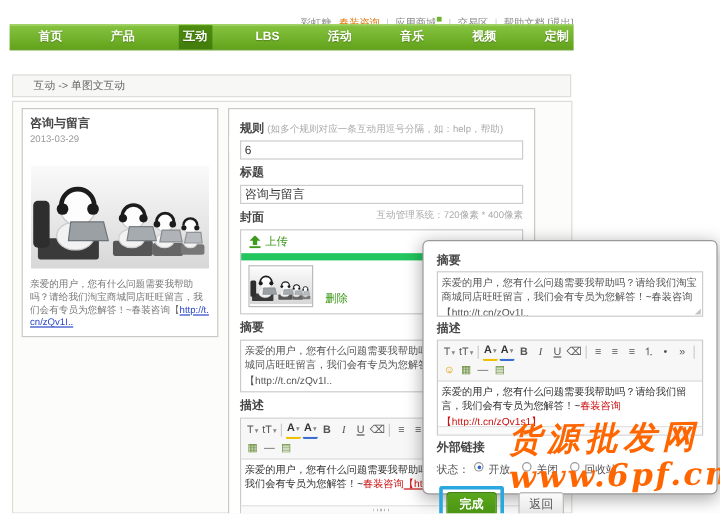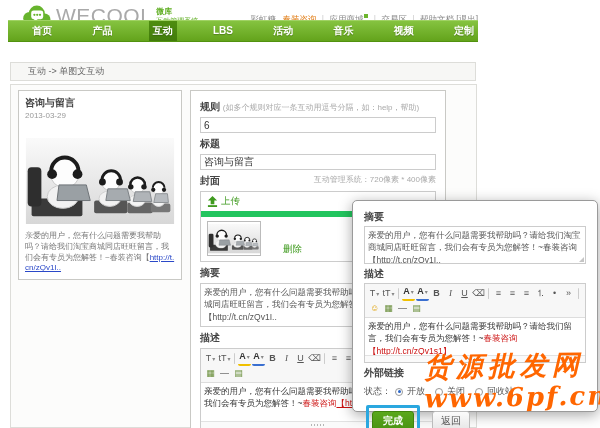--- a/index.html
+++ b/index.html
@@ -54,21 +54,21 @@
   .f-label{font-size:10px;font-weight:bold;color:#444;margin:4px 0 3px;}
   .f-hint{font-weight:normal;color:#aaa;font-size:8px;}
   .f-hint-r{float:right;font-weight:normal;color:#aaa;font-size:8px;}
   .f-input{width:100%;height:16px;border:1px solid #ccc;font-size:10px;color:#333;padding:0 3px;
            box-sizing:border-box;background:#fff;font-family:inherit;display:block;}
   .f-ta{width:100%;height:44px;border:1px solid #ccc;font-size:8.5px;color:#555;padding:2px 3px;
         box-sizing:border-box;resize:none;line-height:1.45;font-family:inherit;display:block;overflow:hidden;}
   .upload-box{border:1px solid #ccc;margin-top:2px;}
   .upload-row{padding:3px 6px;border-bottom:6px solid #22c55e;display:flex;align-items:center;gap:3px;}
   .green-link{color:#3f9a1e;font-size:9.5px;cursor:pointer;}
-  .thumb-row{padding:4px 6px 5px;display:flex;align-items:flex-end;gap:22px;}
+  .thumb-row{padding:4px 6px 5px;display:flex;align-items:flex-end;gap:10px;}
   .thumb{border:1px solid #bbb;}
 
   
   .editor{border:1px solid #ccc;background:#fff;}
   .tb{background:#f7f7f7;border-bottom:1px solid #ddd;padding:2px 3px;display:flex;flex-wrap:wrap;
       gap:1px;align-items:center;min-height:14px;}
   .tb-i{min-width:13px;height:13px;line-height:13px;text-align:center;font-size:9px;color:#555;
         border-radius:2px;cursor:pointer;white-space:nowrap;}
   .tb-i.sep{min-width:1px;width:1px;height:11px;background:#ccc;margin:0 2px;cursor:default;}
   .tb-i.hl{border-bottom:2px solid #f0c000;color:#333;font-weight:bold;line-height:11px;}
@@ -87,21 +87,21 @@
           background:#fff;border:1px solid #9a9a9a;border-radius:5px;
           box-shadow:0 3px 14px rgba(0,0,0,.35);padding:6px 11px;z-index:5;}
   .dialog .f-label{margin:3px 0 2px;}
   .dialog .f-ta{height:38px;}
   .dialog .ed-body{height:33px;}
   .ta-wrap{position:relative;}
   .ta-corner{position:absolute;right:2px;bottom:2px;width:0;height:0;
              border-left:5px solid transparent;border-bottom:5px solid #c5c5c5;}
   .ext-row{display:flex;align-items:center;gap:4px;margin-top:1px;}
   .ext-input{flex:1;height:14px;border:1px solid #ccc;box-sizing:border-box;font-size:9px;padding:0 3px;font-family:inherit;}
-  .status-row{display:flex;align-items:center;gap:4px;margin-top:5px;font-size:9px;color:#555;}
+  .status-row{display:flex;gap:4px;margin-top:5px;font-size:9px;color:#555;}
   .radio{display:inline-block;width:8px;height:8px;border-radius:50%;border:1px solid #999;
          background:#fff;box-sizing:border-box;position:relative;cursor:pointer;}
   .radio.sel::after{content:'';position:absolute;left:1.5px;top:1.5px;width:3px;height:3px;
          border-radius:50%;background:#2a66c8;}
   .radio-label{margin-right:6px;font-family:Liberation Serif, serif;}
   .dlg-footer{margin-top:7px;display:flex;align-items:center;}
   .hl-box{display:inline-block;border:3px solid #2aa7df;border-radius:2px;padding:2px 3px;margin-left:2px;}
   .btn-done{background:linear-gradient(#5aa81c,#4a9312);color:#fff;border:1px solid #3f840c;
             border-radius:3px;font-size:10px;padding:2px 10px;font-weight:bold;cursor:pointer;font-family:inherit;}
   .btn-back{background:linear-gradient(#fbfbfb,#e6e6e6);border:1px solid #bbb;border-radius:3px;
@@ -164,38 +164,20 @@
     <symbol id="uparrow" viewBox="0 0 12 12">
       <path d="M6 0 L11 5 L8 5 L8 9 L4 9 L4 5 L1 5 Z" fill="#3f9a1e"></path>
       <rect x="1" y="10" width="10" height="2" fill="#3f9a1e"></rect>
     </symbol>
   </defs>
 </svg>
 
 <div id="app">
 
   <div class="header">
-    <div class="logo">
-      <svg width="32" height="26" viewBox="0 0 40 30">
-        <circle cx="12" cy="18" r="8" fill="#67b42d"></circle>
-        <circle cx="21" cy="12" r="10" fill="#67b42d"></circle>
-        <circle cx="31" cy="19" r="7" fill="#67b42d"></circle>
-        <rect x="6" y="16" width="30" height="10" rx="5" fill="#67b42d"></rect>
-        <rect x="14" y="8" width="15" height="11" rx="3" fill="#fff"></rect>
-        <polygon points="18,18 23,18 17,23" fill="#fff"></polygon>
-        <circle cx="18" cy="13.5" r="1.4" fill="#67b42d"></circle>
-        <circle cx="21.5" cy="13.5" r="1.4" fill="#67b42d"></circle>
-        <circle cx="25" cy="13.5" r="1.4" fill="#67b42d"></circle>
-      </svg>
-      <span class="logo-text">WECOOL</span>
-      <span class="logo-sub">
-        <span class="s1">微库</span>
-        <span class="s2">互动管理系统</span>
-      </span>
-    </div>
     <div class="header-right">
       <span>彩虹糖</span>
       <span class="user-level">春装咨询</span>
       <span class="sep">|</span>
       <span>应用商城</span><span class="hbadge"></span>
       <span class="sep">|</span>
       <span>交易区</span>
       <span class="sep">|</span>
       <span>帮助文档</span>
       <span> </span>

